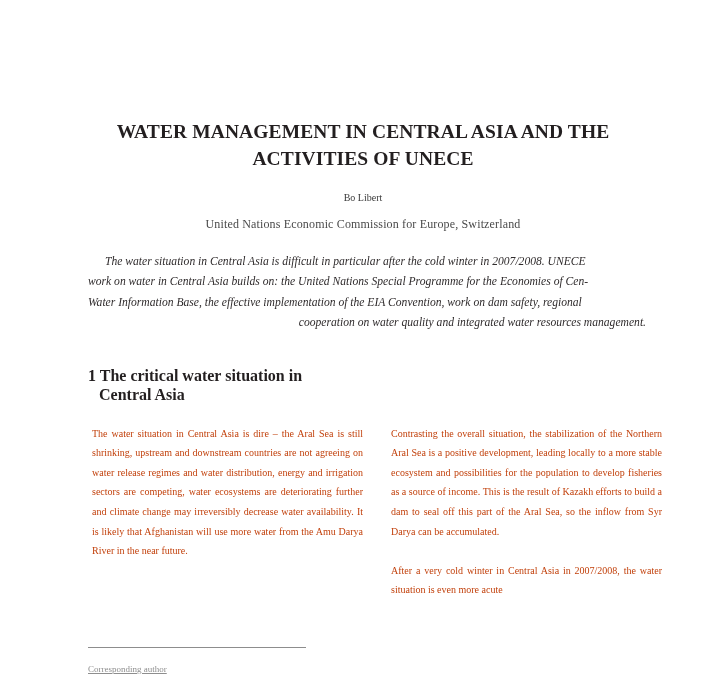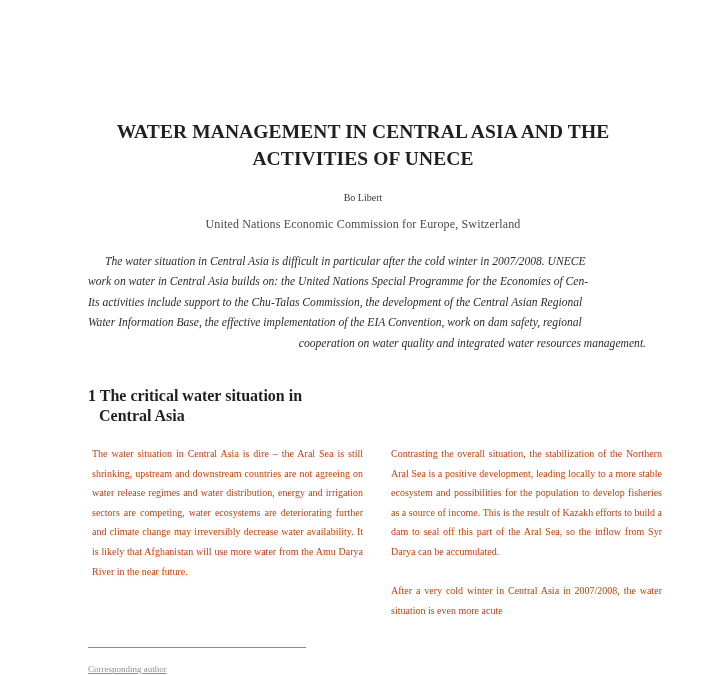--- a/index.html
+++ b/index.html
@@ -151,21 +151,20 @@
       <span>ACTIVITIES OF UNECE</span>
     </h1>
 
     <div class="author">Bo Libert</div>
 
     <div class="affiliation">United Nations Economic Commission for Europe, Switzerland</div>
 
     <div class="abstract-lines">
       <span class="ab-line first">The water situation in Central Asia is difficult in particular after the cold winter in 2007/2008. UNECE</span>
       <span class="ab-line">work on water in Central Asia builds on: the United Nations Special Programme for the Economies of Cen-</span>
-      <span class="ab-line">Its activities include support to the Chu-Talas Commission, the development of the Central Asian Regional</span>
       <span class="ab-line">Water Information Base, the effective implementation of the EIA Convention, work on dam safety, regional</span>
       <span class="ab-line center">cooperation on water quality and integrated water resources management.</span>
     </div>
 
     <h2 class="sec-head">
       <span>1 The critical water situation in</span>
       <span class="wrap2">Central Asia</span>
     </h2>
 
     <div class="cols">

